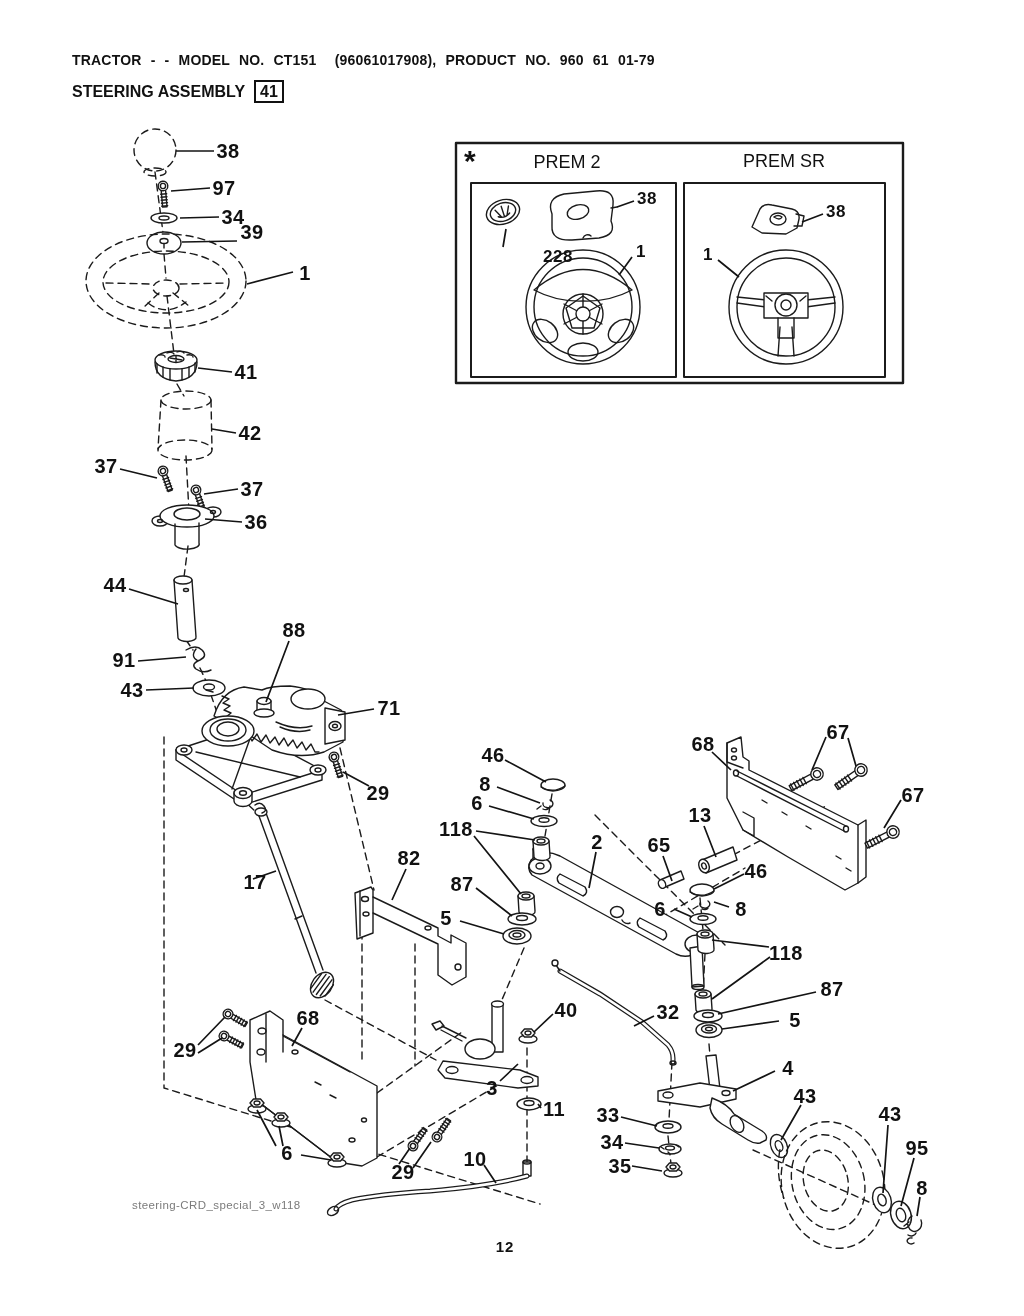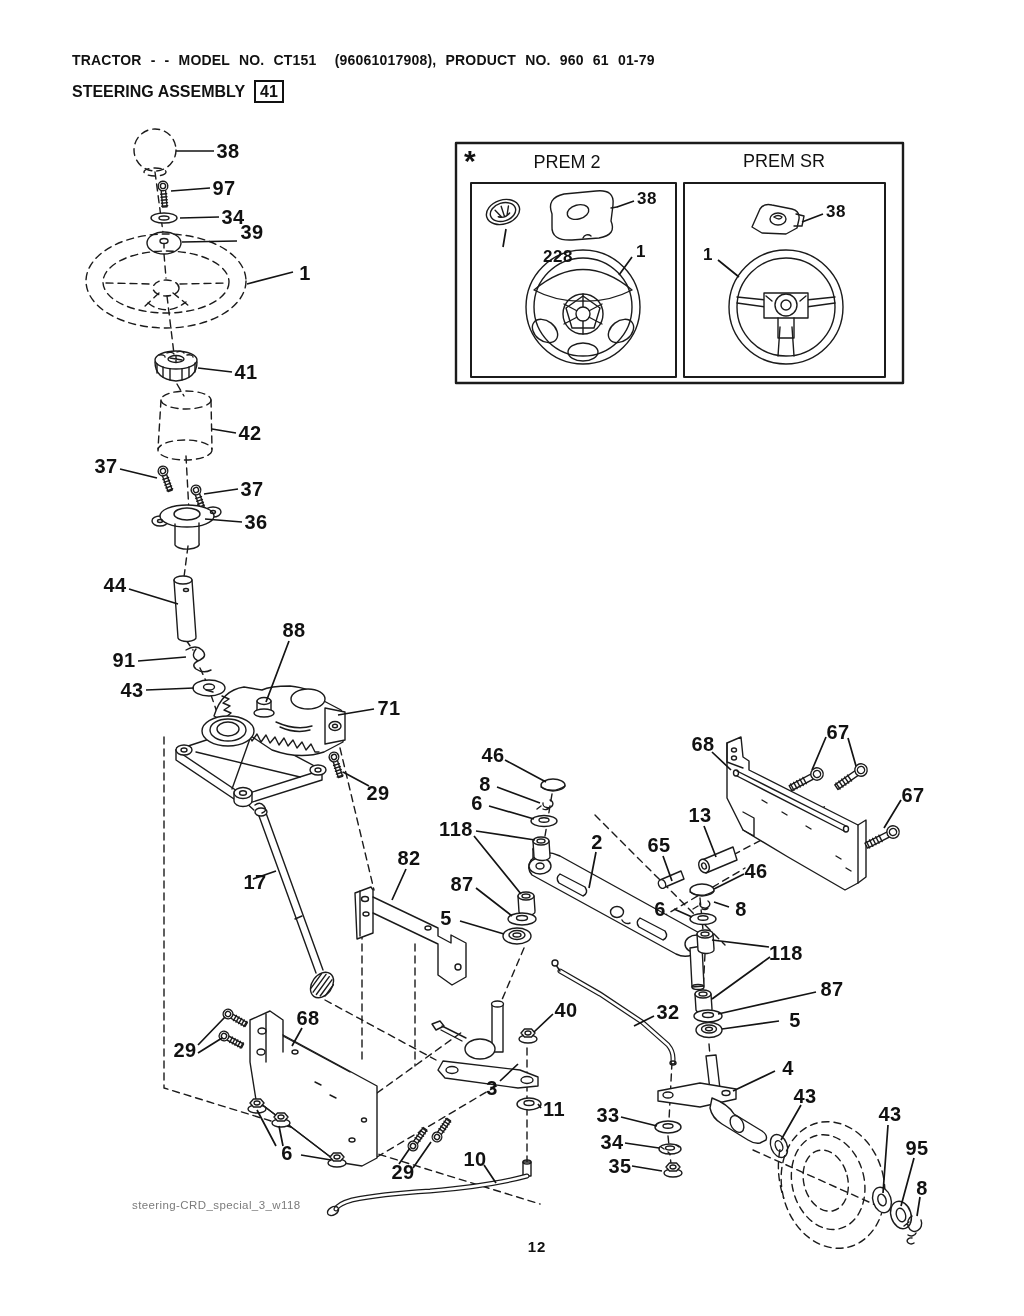--- a/index.html
+++ b/index.html
@@ -9,21 +9,21 @@
   }
   .abs{position:absolute;}
   #title-line1{left:72px;top:52px;font-size:14px;font-weight:bold;letter-spacing:.2px;word-spacing:5px;white-space:pre;}
   #title-line2{left:72px;top:80px;font-size:16px;font-weight:bold;display:flex;align-items:center;gap:9px;}
   #section-box{border:2px solid #111;padding:0 4px;line-height:19px;display:inline-block;}
   .panel-title{font-size:18px;font-weight:normal;white-space:nowrap;transform:translateX(-50%);}
   #inset-star{left:464px;top:146px;font-size:30px;font-weight:bold;line-height:1;}
   .callout{position:absolute;transform:translate(-50%,-50%);font-weight:bold;font-size:20px;letter-spacing:.5px;white-space:nowrap;z-index:5;}
   .callout.inset{font-size:17px;}
   #watermark{left:132px;top:1199px;font-size:11.5px;color:#7b7b7b;letter-spacing:.4px;}
-  #page-number{left:505px;top:1238px;transform:translateX(-50%);font-size:15px;font-weight:bold;letter-spacing:1px;margin-left:32px;}
+  #page-number{left:505px;top:1238px;transform:translateX(-50%);font-size:15px;font-weight:bold;letter-spacing:1px;}
   svg .p{fill:none;stroke:#1b1b1b;stroke-width:1.4;stroke-linecap:round;stroke-linejoin:round;}
   svg .pw{fill:#ffffff;}
   svg .d{stroke-dasharray:7 5;}
   svg .L{fill:none;stroke:#141414;stroke-width:1.7;}
   svg .rodO{fill:none;stroke:#1b1b1b;stroke-width:5;stroke-linecap:round;}
   svg .rodI{fill:none;stroke:#ffffff;stroke-width:2.6;stroke-linecap:round;}
 </style>
 </head>
 <body>
 

